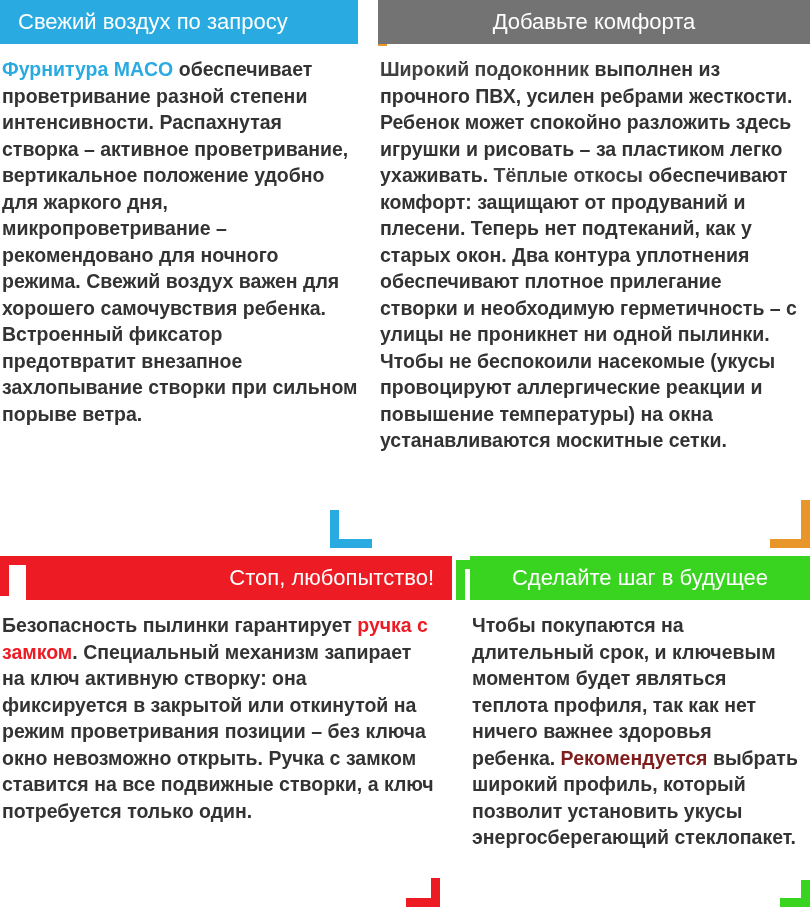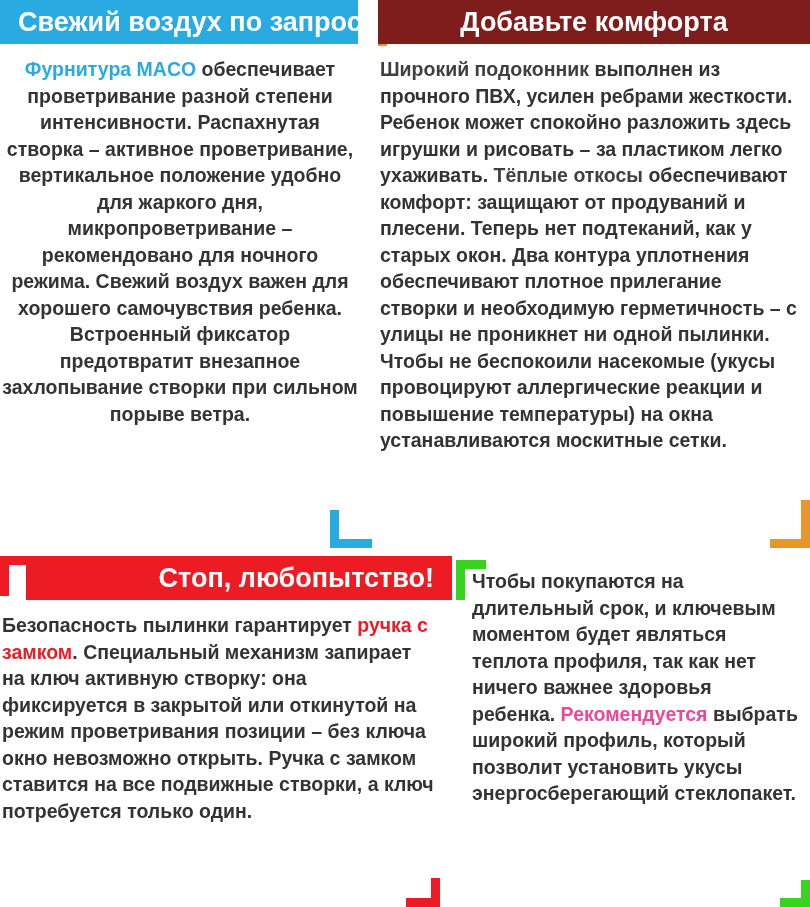--- a/index.html
+++ b/index.html
@@ -30,22 +30,22 @@
 
   .banner {
     position: relative;
     height: 44px;
     display: flex;
     align-items: center;
     box-sizing: border-box;
   }
   .banner-text {
     color: #ffffff;
-    font-size: 27px;
-    font-weight: bold;
+    font-size: 22px;
+    font-weight: normal;
     line-height: 1;
     white-space: nowrap;
   }
   .banner.align-left .banner-text { padding-left: 18px; }
   .banner.align-right { justify-content: flex-end; margin-left: 26px; }
   .banner.align-right .banner-text { padding-right: 18px; }
   .banner.align-center { justify-content: center; }
 
   .body-text {
     font-size: 19.5px;
@@ -56,30 +56,30 @@
   }
 
   
   .bracket {
     position: absolute;
     box-sizing: border-box;
   }
 
   
   .q-tl .banner { background: #29abe2; width: 358px; }
-  .q-tl .body-text { padding: 12px 14px 0 2px; width: 372px; text-align: center; }
+  .q-tl .body-text { padding: 12px 14px 0 2px; width: 372px; }
   .tl-lead { color: #29abe2; }
   .tl-bracket-bottom {
     left: 330px; top: 510px; width: 42px; height: 38px;
     border-left: 9px solid #29abe2;
     border-bottom: 9px solid #29abe2;
   }
 
   
-  .q-tr .banner { background: #7f1d1d; width: 432px; }
+  .q-tr .banner { background: #737373; width: 432px; }
   .q-tr .body-text { padding: 12px 8px 0 2px; width: 432px; }
   .tr-hl { color: #404040; }
   .tr-bracket-top {
     left: 378px; top: 6px; width: 40px; height: 40px;
     border-left: 9px solid #e8962a;
     border-top: 9px solid #e8962a;
   }
   .tr-bracket-bottom {
     left: 770px; top: 500px; width: 40px; height: 48px;
     border-right: 9px solid #e8962a;
@@ -97,21 +97,21 @@
   }
   .bl-bracket-bottom {
     left: 406px; top: 878px; width: 34px; height: 29px;
     border-right: 9px solid #ed1c24;
     border-bottom: 9px solid #ed1c24;
   }
 
   
   .q-br .banner { background: #39d420; width: 340px; margin-left: 14px; }
   .q-br .body-text { padding: 12px 10px 0 16px; width: 354px; }
-  .br-hl { color: #ec4899; }
+  .br-hl { color: #7f1d1d; }
   .br-bracket-top {
     left: 456px; top: 560px; width: 30px; height: 40px;
     border-left: 9px solid #39d420;
     border-top: 9px solid #39d420;
   }
   .br-bracket-bottom {
     left: 780px; top: 880px; width: 30px; height: 27px;
     border-right: 9px solid #39d420;
     border-bottom: 9px solid #39d420;
   }
@@ -148,19 +148,22 @@
       <span class="banner-text">Стоп, любопытство!</span>
     </div>
     <div class="body-text">
       <span>Безопасность пылинки гарантирует </span><span class="bl-hl">ручка с замком</span><span>. Специальный механизм запирает на ключ активную створку: она фиксируется в закрытой или откинутой на режим проветривания позиции – без ключа окно невозможно открыть. Ручка с замком ставится на все подвижные створки, а ключ потребуется только один.</span>
     </div>
   </div>
   <div class="bracket bl-bracket-bottom"></div>
 
   <div class="bracket br-bracket-top"></div>
   <div class="quad q-br">
+    <div class="banner align-center">
+      <span class="banner-text">Сделайте шаг в будущее</span>
+    </div>
     <div class="body-text">
       <span>Чтобы покупаются на длительный срок, и ключевым моментом будет являться теплота профиля, так как нет ничего важнее здоровья ребенка. </span><span class="br-hl">Рекомендуется</span><span> выбрать широкий профиль, который позволит установить укусы энергосберегающий стеклопакет.</span>
     </div>
   </div>
   <div class="bracket br-bracket-bottom"></div>
 
 </div>
 
 </body></html>

